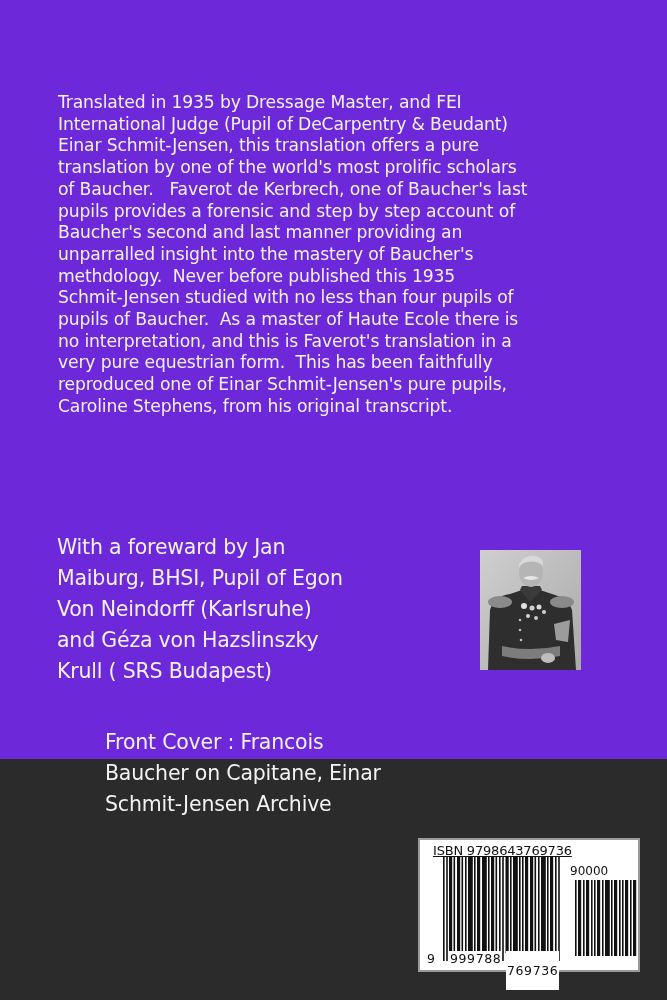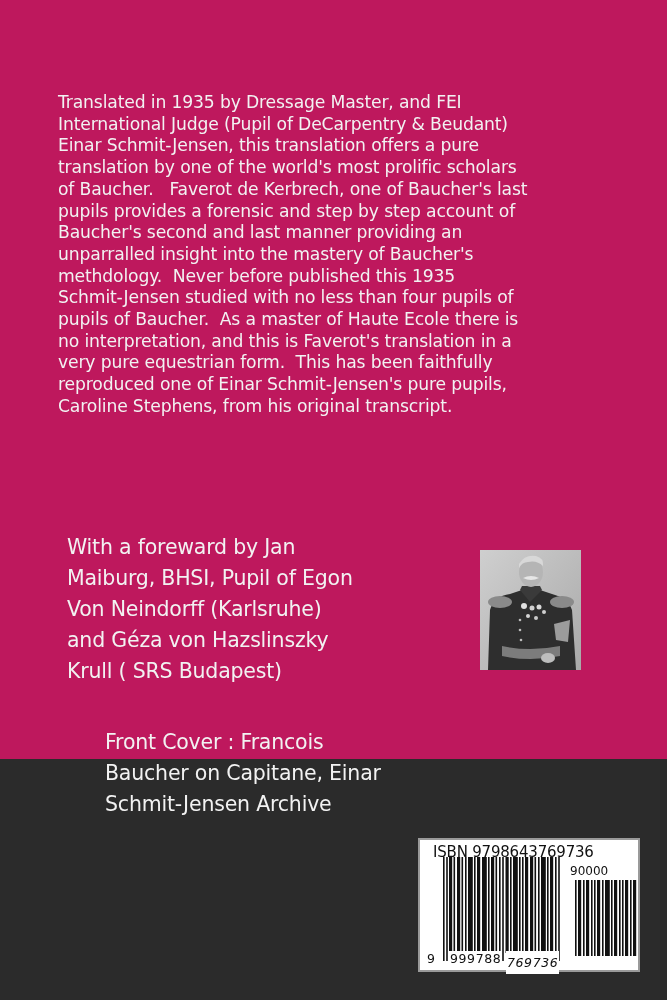--- a/index.html
+++ b/index.html
@@ -12,39 +12,39 @@
       background: #2b2b2b;
       position: relative;
       overflow: hidden;
       font-family: "DejaVu Sans", sans-serif;
       color: #f2f2f2;
     }
     .cover {
       position: absolute;
       left: 0; top: 0;
       width: 667px; height: 759px;
-      background: #be185d;
+      background: #6d28d9;
     }
     .blurb {
       position: absolute;
       left: 58px;
       top: 92px;
       width: 560px;
       font-size: 17.2px;
       line-height: 21.7px;
       letter-spacing: -0.15px;
       font-weight: normal;
     }
     .blurb .line {
       display: block;
       white-space: nowrap;
     }
     .foreword {
       position: absolute;
-      left: 67px;
+      left: 57px;
       top: 532px;
       width: 400px;
       font-size: 20.5px;
       line-height: 31px;
       letter-spacing: -0.2px;
     }
     .credits {
       position: absolute;
       left: 57px;
       top: 727px;
@@ -74,23 +74,24 @@
       background: #ffffff;
       box-sizing: border-box;
       border: 2px solid #9a9a9a;
       color: #111;
       font-family: "DejaVu Sans", sans-serif;
     }
     .isbn-label {
       position: absolute;
       left: 13px;
       top: 3px;
-      font-size: 15px;
+      font-size: 13px;
       letter-spacing: -0.2px;
       color: #111;
+      text-decoration: underline;
     }
     .addon-number {
       position: absolute;
       left: 150px;
       top: 24px;
       font-size: 12px;
       color: #111;
     }
     .bars-main {
       position: absolute;
@@ -117,22 +118,21 @@
       background: #fff;
       padding: 0 1px;
     }
     .digits-right {
       position: absolute;
       left: 86px;
       top: 111px;
       font-size: 12.5px;
       letter-spacing: 0.6px;
       background: #fff;
-      padding: 4px 1px;
-      font-style: italic;
+      padding: 12px 1px;
     }
   </style>
 </head>
 <body>
 
 <div class="cover">
 
   <div class="blurb">
     <span class="line">Translated in 1935 by Dressage Master, and FEI</span>
     <span class="line">International Judge (Pupil of DeCarpentry &amp; Beudant)</span>

